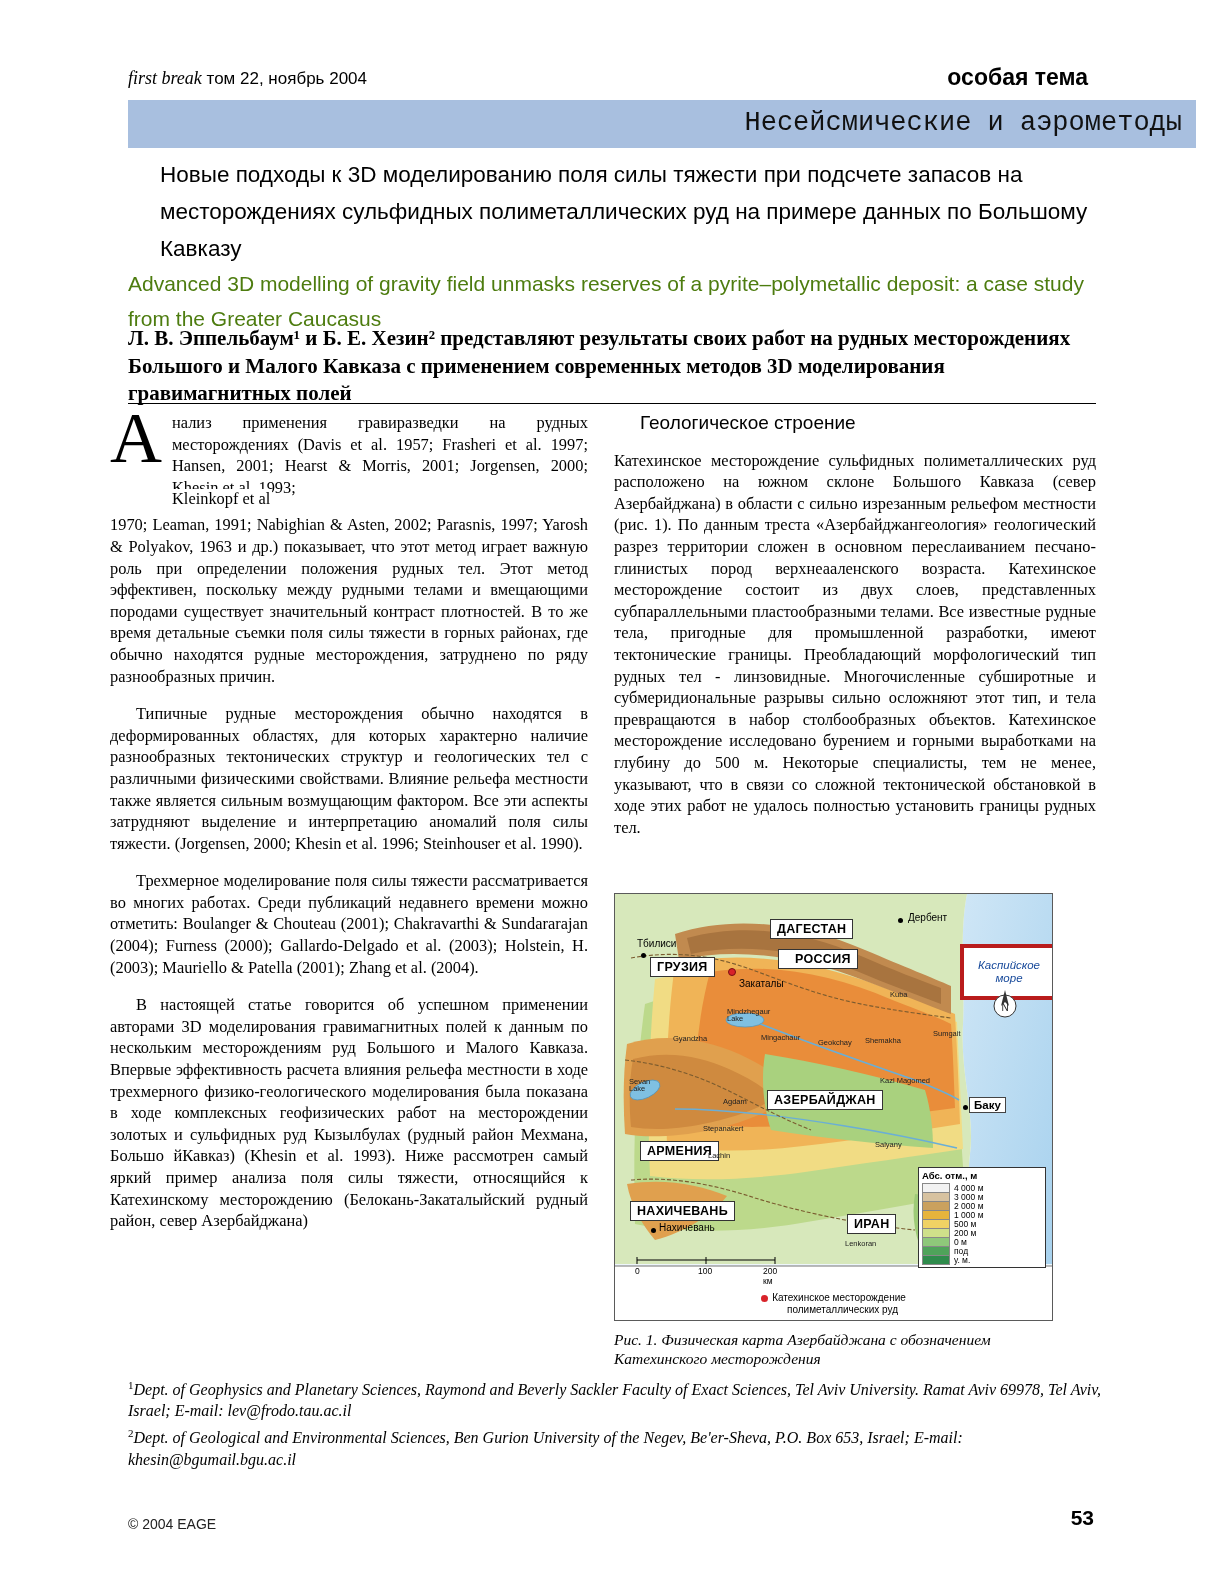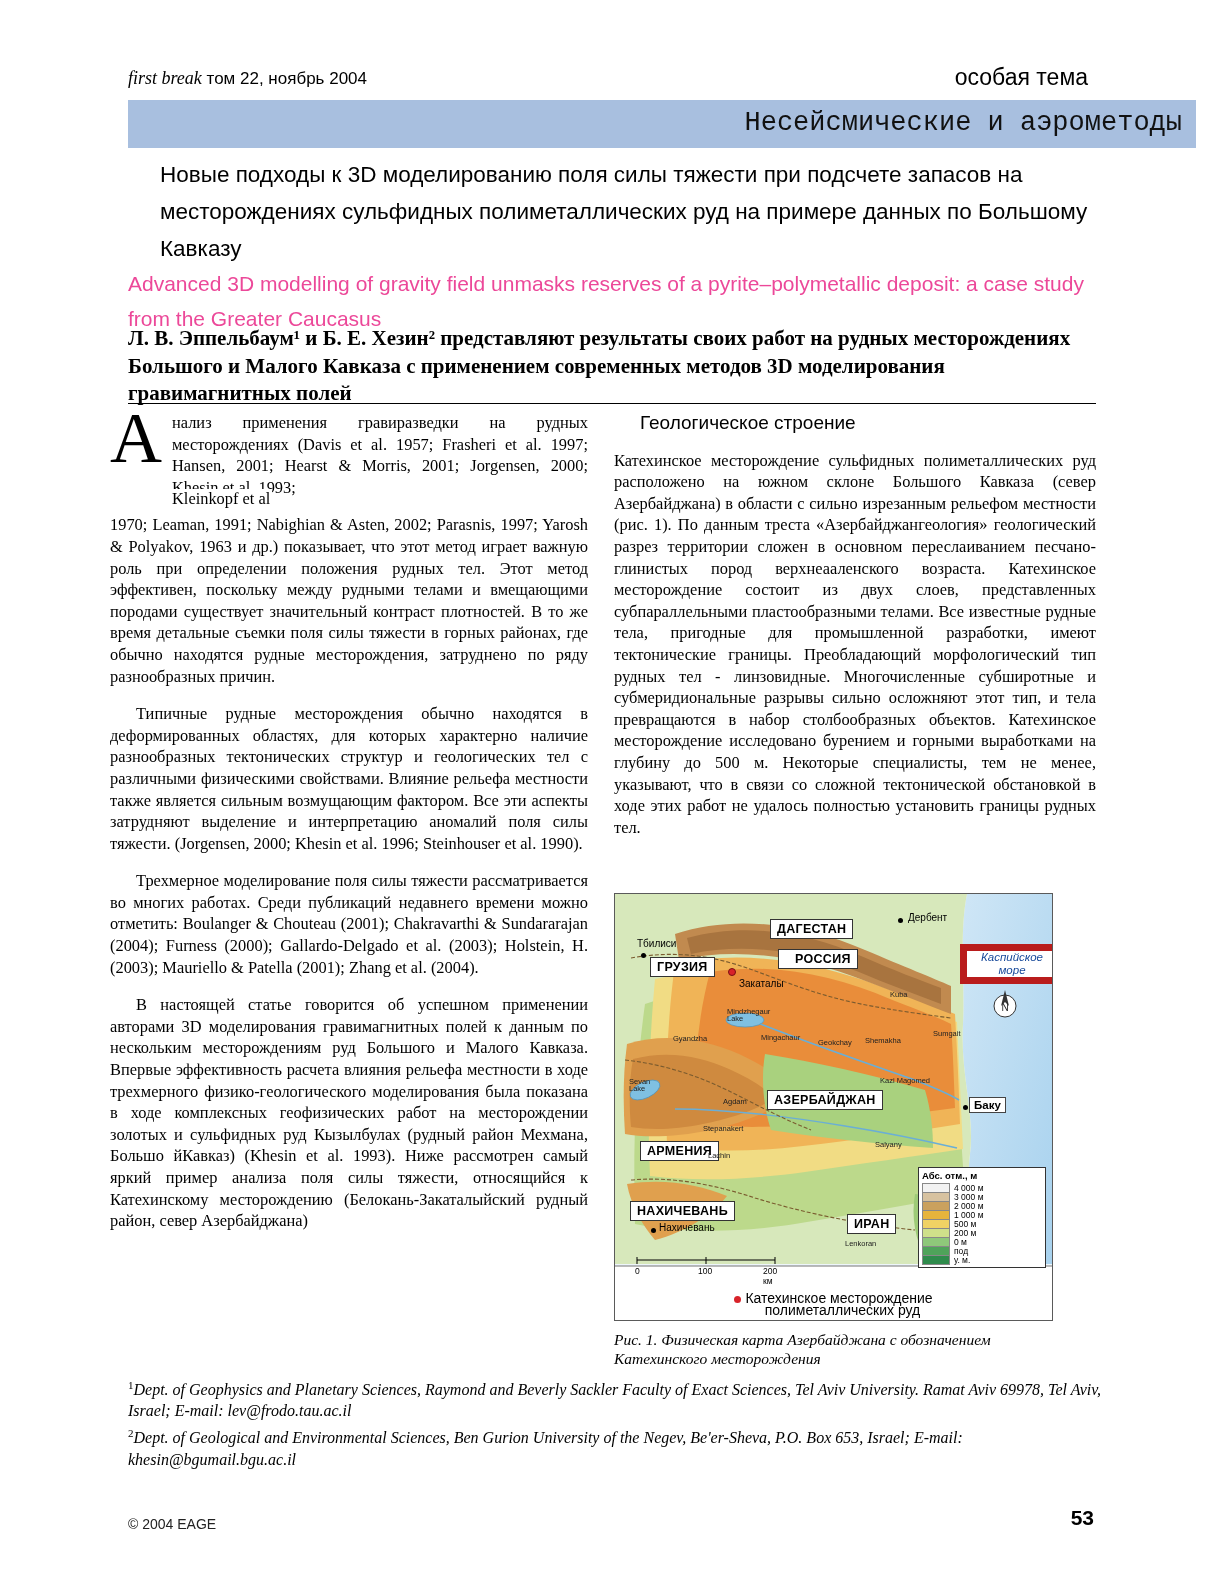--- a/index.html
+++ b/index.html
@@ -40,21 +40,21 @@
   }
   .rh-left i {
     font-family: "Liberation Serif", serif;
     font-style: italic;
     font-size: 18px;
   }
   .rh-right {
     position: absolute;
     right: 0; top: -4px;
     font-family: "Liberation Sans", sans-serif;
-    font-weight: normal;
+    font-weight: bold;
     font-size: 23px;
     color: #000;
     white-space: nowrap;
   }
   .blue-bar {
     position: absolute;
     left: 128px;
     top: 100px;
     width: 1068px;
     height: 48px;
@@ -83,21 +83,21 @@
     margin-left: 32px;
   }
   .title-en {
     position: absolute;
     left: 128px;
     top: 266px;
     width: 1000px;
     font-family: "Liberation Sans", sans-serif;
     font-size: 21px;
     line-height: 35px;
-    color: #ec4899;
+    color: #4d7c0f;
   }
   .byline {
     position: absolute;
     left: 128px;
     top: 325px;
     width: 975px;
     font-family: "Liberation Serif", serif;
     font-weight: bold;
     font-size: 21px;
     line-height: 27.5px;
@@ -189,25 +189,25 @@
   .country-label {
     background: #ffffff;
     border: 1px solid #333;
     font-size: 12.5px;
     font-weight: bold;
     padding: 2px 6px;
     letter-spacing: .3px;
   }
   .sea-label {
     background: #ffffff;
-    border: 7px solid #b91c1c;
+    border: 4px solid #b91c1c;
     font-size: 11.5px;
     font-style: italic;
     color: #17499a;
-    padding: 0 5px;
+    padding: 11px 5px;
     text-align: center;
     line-height: 13px;
   }
   .city-label { font-size: 10px; }
   .city-label-b { font-size: 11.5px; font-weight: bold; background:#fff; border:1px solid #444; padding:1px 4px;}
   .small-city { font-size: 7.5px; color:#222; }
   .dot { position:absolute; width:5px; height:5px; border-radius:50%; background:#000; }
   .dot-red { position:absolute; width:6px; height:6px; border-radius:50%; background:#d8232a; border:1px solid #7a0f12;}
   .legend-box {
     position: absolute;
@@ -229,21 +229,21 @@
     bottom: 42px;
     font-family: "Liberation Sans", sans-serif;
     font-size: 8.5px;
   }
   .fig-caption-in {
     position: absolute;
     left: 0; bottom: 4px;
     width: 100%;
     text-align: center;
     font-family: "Liberation Sans", sans-serif;
-    font-size: 14px;
+    font-size: 10px;
     line-height: 12px;
   }
   .fig-caption {
     position: absolute;
     left: 614px;
     top: 1330px;
     width: 440px;
     font-family: "Liberation Serif", serif;
     font-style: italic;
     font-size: 15.5px;

